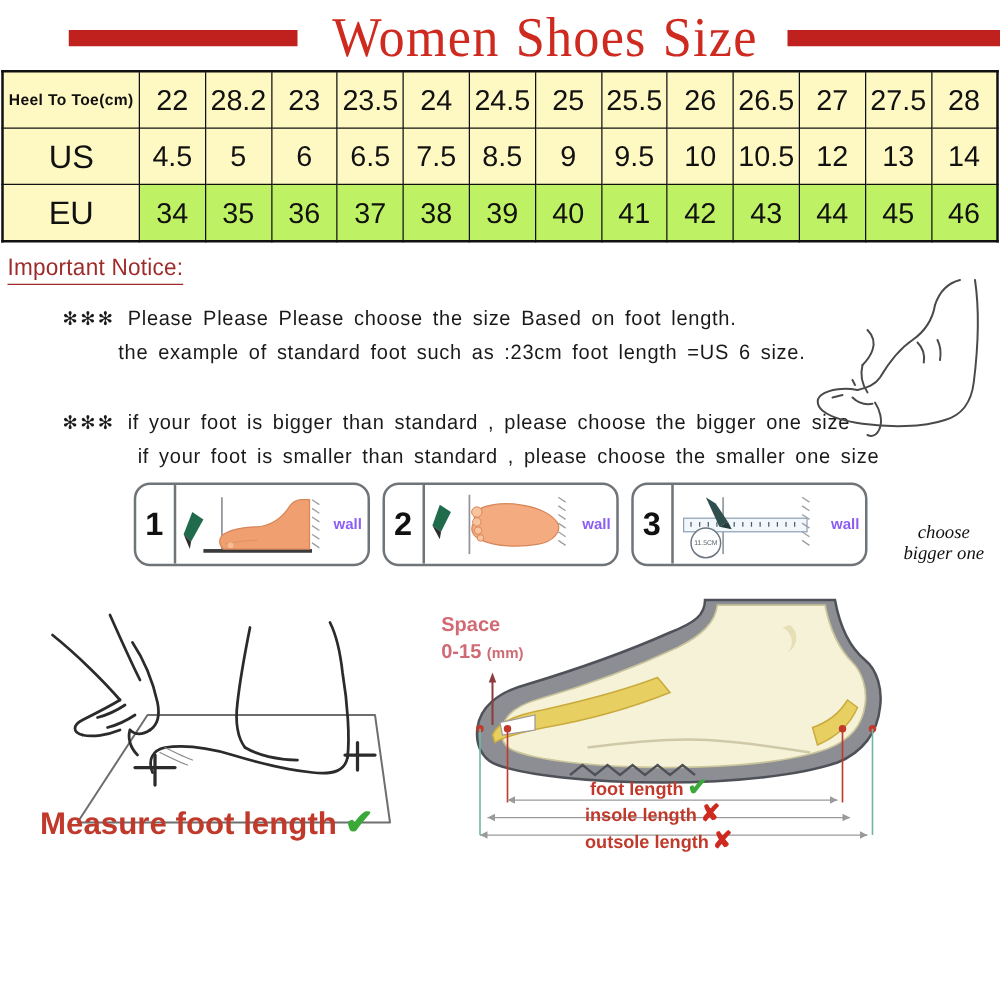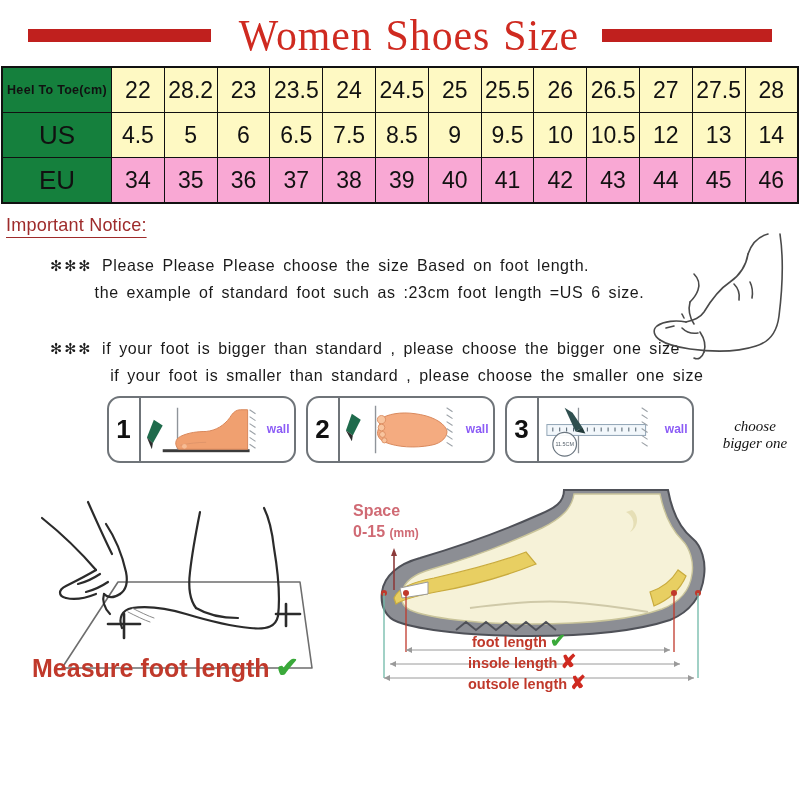--- a/index.html
+++ b/index.html
@@ -4,21 +4,21 @@
 <style>
   html,body{margin:0;padding:0;}
   body{
     width:800px;height:800px;background:#ffffff;
     font-family:"Liberation Sans",sans-serif;
     overflow:hidden;position:relative;
   }
 
   
   .title-row{
-    height:66px;display:flex;align-items:center;justify-content:center;gap:0;
+    height:56px;display:flex;align-items:center;justify-content:flex-end;gap:0;
     padding-top:4px;box-sizing:border-box;
   }
   .title-bar{height:13px;background:#c0201e;flex:0 0 auto;}
   .title-bar.left{width:183px;margin-right:8px;}
   .title-bar.right{width:170px;margin-left:4px;}
   .title-text{
     font-family:"Liberation Serif",serif;
     font-size:45px;color:#cf2a20;letter-spacing:1px;
     white-space:nowrap;font-weight:400;
     transform:scaleX(.93);transform-origin:center;
@@ -29,26 +29,26 @@
   .size-table{
     border-collapse:collapse;width:798px;margin:0 0 0 1px;
     table-layout:fixed;border:2px solid #111;
   }
   .size-table td{
     border:1.5px solid #111;text-align:center;vertical-align:middle;
     font-size:23px;color:#111;height:44px;padding:0;
     font-family:"Liberation Sans",sans-serif;
   }
   .size-table td.hdr{
-    background:#15803d;font-weight:700;width:108px;
+    background:#fef9c3;font-weight:700;width:108px;
   }
   .size-table td.hdr.small{font-size:12.5px;letter-spacing:.3px;transform:none;}
   .size-table td.hdr.big{font-size:26px;font-weight:400;}
   .size-table td.beige{background:#fef9c3;}
-  .size-table td.cyan{background:#f9a8d4;}
+  .size-table td.cyan{background:#bef264;}
 
   
   .notice-wrap{position:relative;padding:10px 0 0 6px;height:180px;box-sizing:border-box;}
   .notice-title{
     font-family:"Liberation Sans",sans-serif;
     font-size:19px;color:#9e2b2b;font-weight:400;
     border-bottom:1.5px solid #9e2b2b;display:inline-block;
     padding-bottom:1px;letter-spacing:.2px;
     transform:scaleX(.95);transform-origin:left;
   }

